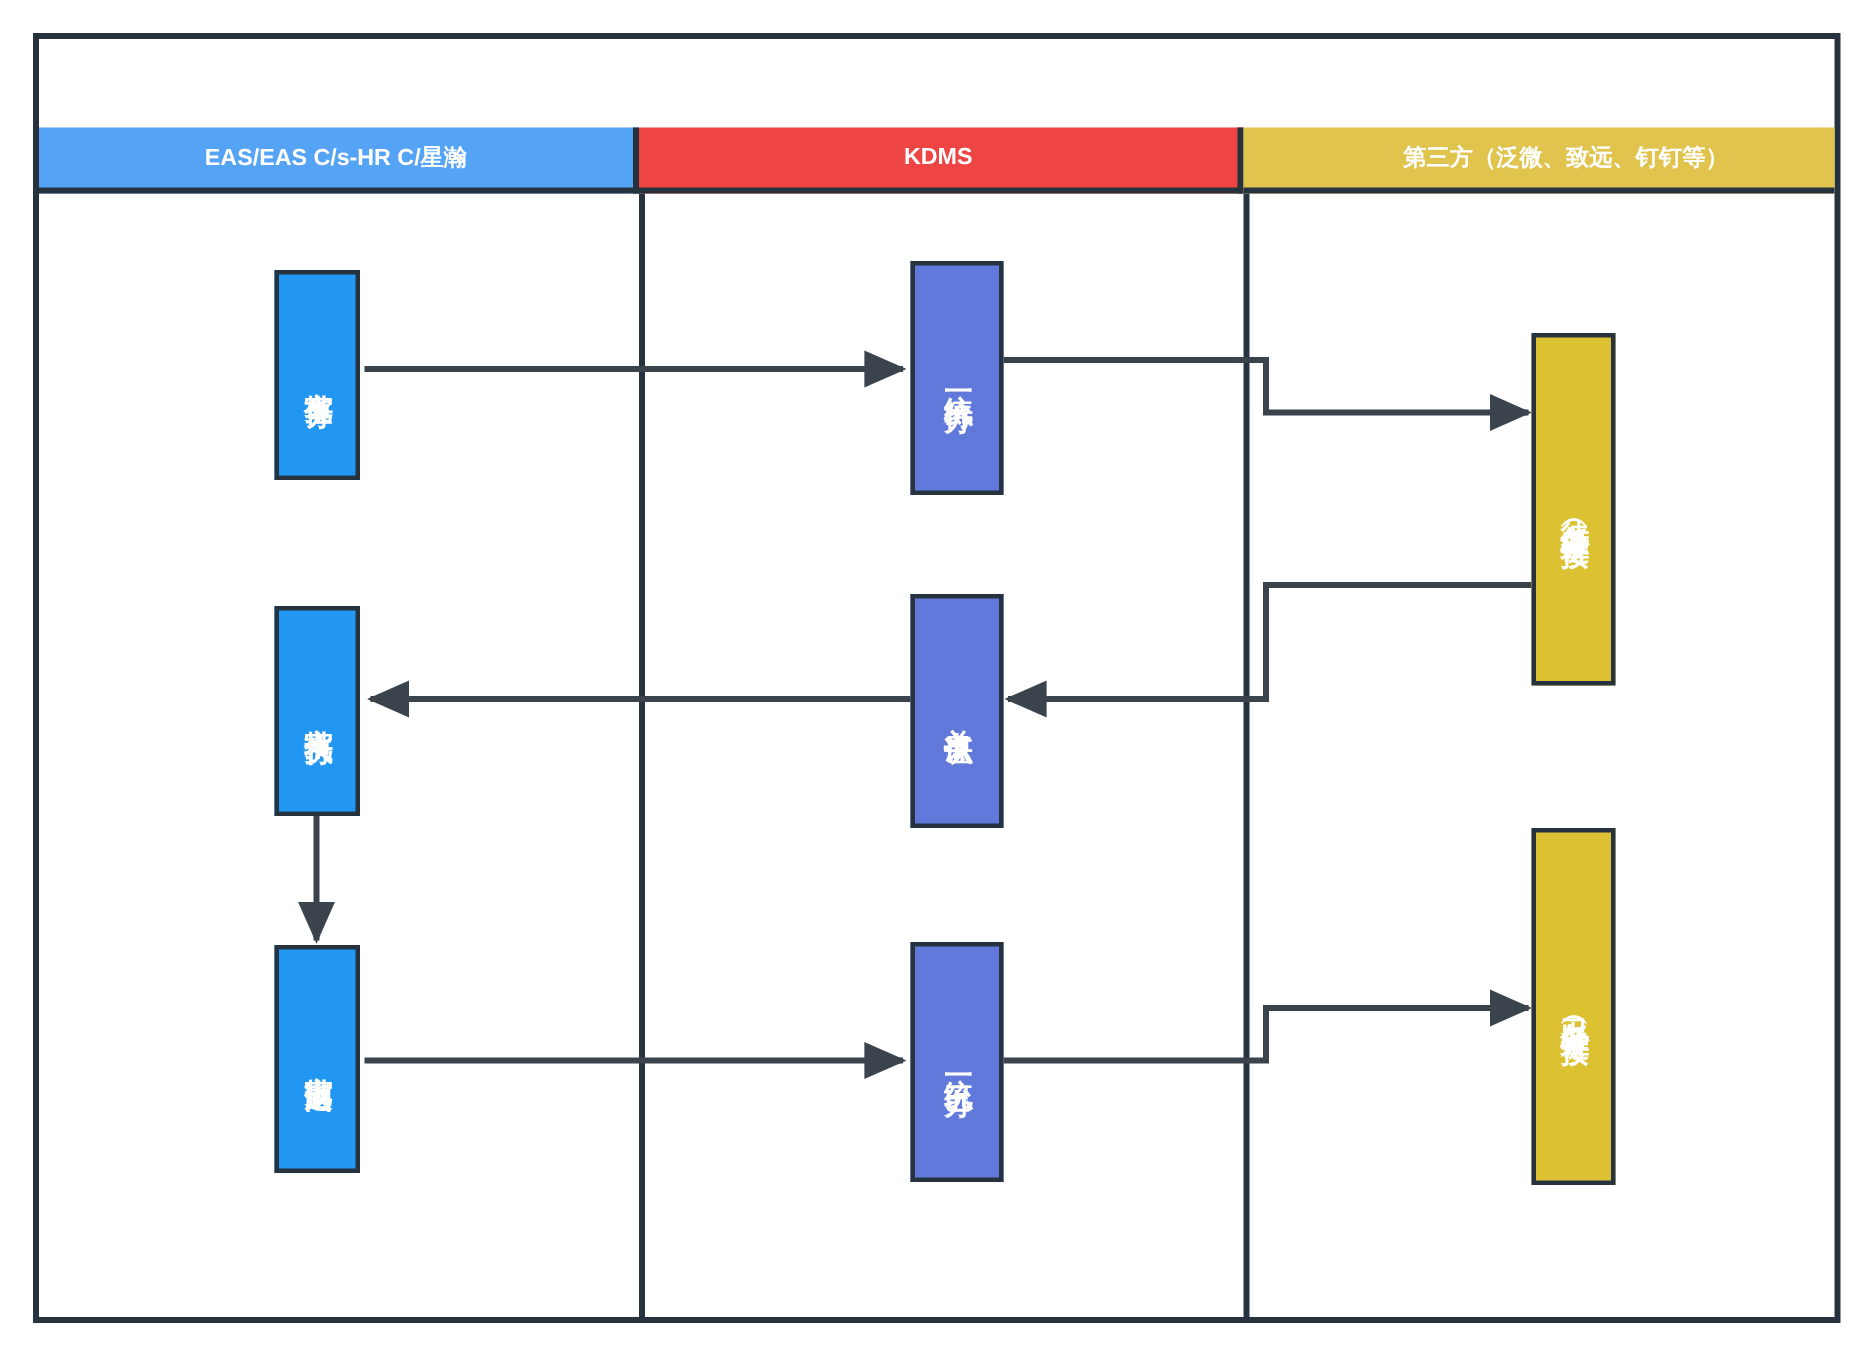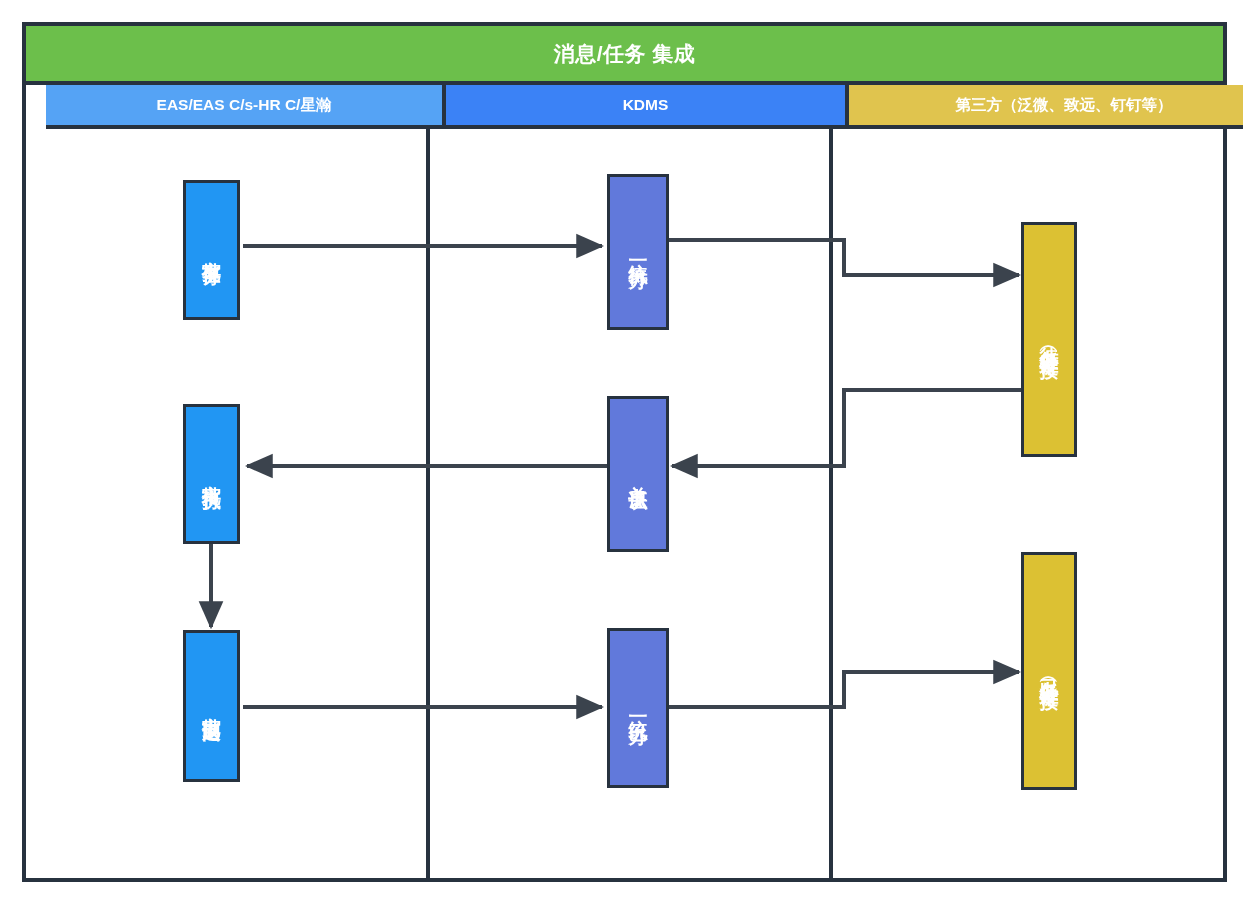--- a/index.html
+++ b/index.html
@@ -54,24 +54,23 @@
     height: 44px;
     box-sizing: border-box;
     border-bottom: 4px solid #27323f;
     color: #ffffff;
     font-size: 15.5px;
     font-weight: bold;
     display: flex;
     align-items: center;
     justify-content: center;
     white-space: nowrap;
-    margin-left: 20px;
   }
   .lane-head.l1 { left: 0px;   width: 400px; background: #55a3f5; border-right: 4px solid #27323f; }
-  .lane-head.l2 { left: 400px; width: 403px; background: #3b82f6; border-right: 4px solid #27323f; }
+  .lane-head.l2 { left: 400px; width: 403px; background: #ef4444; border-right: 4px solid #27323f; }
   .lane-head.l3 { left: 803px; width: 394px; background: #e0c44e; padding-left: 36px; }
 
   
   .lane-div {
     position: absolute;
     top: 103px;
     bottom: 0;
     width: 4px;
     background: #27323f;
   }
@@ -109,21 +108,20 @@
     z-index: 2;
   }
 </style>
 </head>
 <body>
 
 <div id="canvas">
 
   <div class="pool">
 
-    <div class="pool-title">消息/任务 集成</div>
 
     <div class="lane-head l1">EAS/EAS C/s-HR C/星瀚</div>
     <div class="lane-head l2">KDMS</div>
     <div class="lane-head l3">第三方（泛微、致远、钉钉等）</div>
 
     <div class="lane-div d1"></div>
     <div class="lane-div d2"></div>
   </div>
 
   <svg id="wires" viewBox="0 0 1249 905" xmlns="http://www.w3.org/2000/svg">

